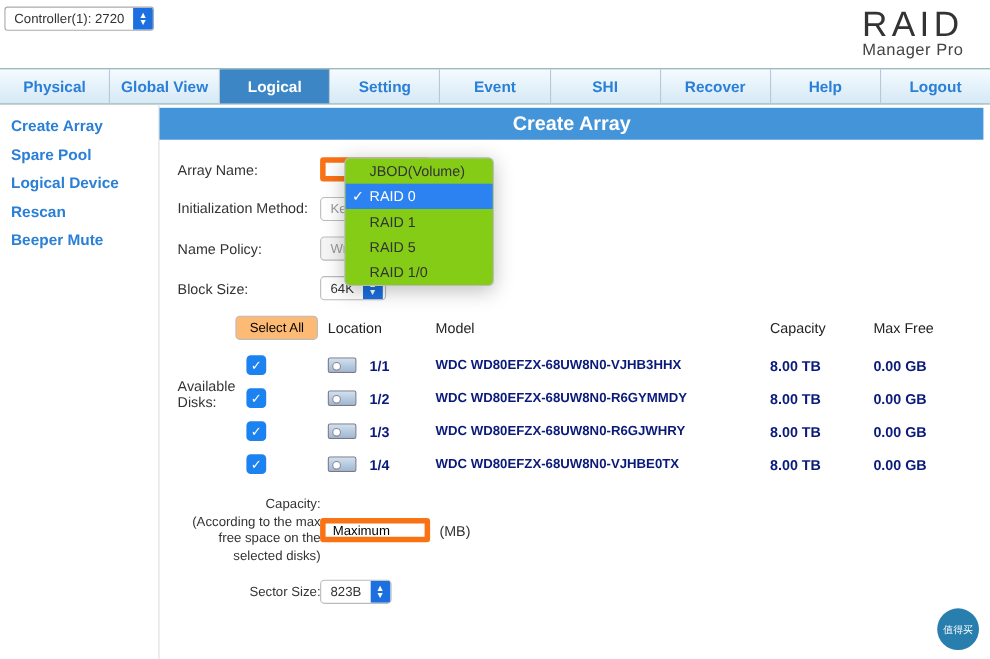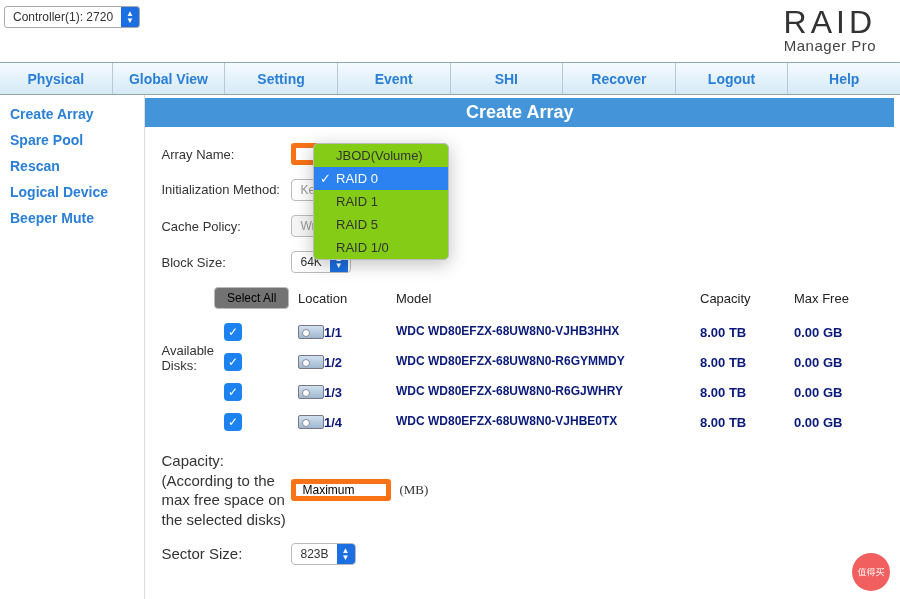--- a/index.html
+++ b/index.html
@@ -130,21 +130,21 @@
     height: 22px;
     border: 5px solid #f97316;
     border-radius: 3px;
     padding: 0 6px;
     font-size: 12px;
     width: 100px;
   }
   .btn {
     border: 1px solid #bbb;
     border-radius: 4px;
-    background: #737373;
+    background: #fdba74;
     padding: 3px 12px;
     font-size: 12px;
     cursor: pointer;
   }
   .disk-head, .disk-row {
     display: grid;
     grid-template-columns: 80px 90px 70px 230px 90px 90px;
     align-items: center;
     column-gap: 4px;
   }
@@ -158,42 +158,43 @@
   }
   .checkbox {
     width: 18px; height: 18px;
     background: #1b82f0;
     border-radius: 4px;
     color: #fff;
     display: flex; align-items: center; justify-content: center;
     font-size: 12px;
     margin-left: 10px;
   }
-  .loc { display: flex; align-items: center; gap: 0; }
+  .loc { display: flex; align-items: center; gap: 12px; }
   .hdd-icon {
     width: 26px; height: 14px;
     background: linear-gradient(#d0e0f0, #a0b8d0);
     border: 1px solid #778;
     border-radius: 2px;
     position: relative;
   }
   .hdd-icon::after {
     content: ""; position: absolute;
     left: 3px; top: 3px; width: 6px; height: 6px;
     border-radius: 50%;
     background: #fff;
     border: 1px solid #889;
   }
   .locnum { font-weight: bold; color: #0a1a7a; }
   .model { font-size: 12px; font-weight: bold; color: #0a1a7a; line-height: 1.1; }
   .cap, .free { font-weight: bold; color: #0a1a7a; }
   .cap-label {
     width: 130px;
-    font-size: 15px;
+    font-size: 12px;
     line-height: 1.3;
+    text-align: right;
   }
   .dropdown-popup {
     position: absolute;
     top: 143px;
     left: 313px;
     width: 136px;
     background: #84cc16;
     border: 1px solid #bbb;
     border-radius: 5px;
     box-shadow: 0 4px 18px rgba(0,0,0,0.25);
@@ -214,27 +215,27 @@
     content: "✓";
     position: absolute;
     left: 6px;
     top: 4px;
   }
   .watermark {
     position: absolute;
     right: 10px; bottom: 8px;
     width: 38px; height: 38px;
     border-radius: 50%;
-    background: #ef4444;
+    background: #0369a1;
     color: #fff;
     font-size: 9px;
     display: flex; align-items: center; justify-content: center;
     opacity: 0.85;
   }
-  .unit { margin-left: 8px; font-family: Liberation Serif, serif; }
+  .unit { margin-left: 8px; }
   .avail-wrap { display: flex; align-items: flex-start; }
   .avail-wrap .label { margin-top: 56px; }
 </style>
 </head>
 <body>
 
 <div class="topbar">
   <div class="controller-select">
     <span class="ctext">Controller(1): 2720</span>
     <span class="arrows">
@@ -244,34 +245,35 @@
   </div>
   <div class="brand">
     <div class="b1">RAID</div>
     <div class="b2">Manager Pro</div>
   </div>
 </div>
 
 <div class="navbar" id="navbar">
     <div class="tab">Physical</div>
     <div class="tab">Global View</div>
+    <div class="tab active">Logical</div>
     <div class="tab">Setting</div>
     <div class="tab">Event</div>
     <div class="tab">SHI</div>
     <div class="tab">Recover</div>
+    <div class="tab">Help</div>
     <div class="tab">Logout</div>
-    <div class="tab">Help</div>
   </div>
 
 <div class="main">
   <div class="sidebar" id="sidebar">
       <div class="item">Create Array</div>
       <div class="item">Spare Pool</div>
+      <div class="item">Logical Device</div>
       <div class="item">Rescan</div>
-      <div class="item">Logical Device</div>
       <div class="item">Beeper Mute</div>
     </div>
   <div class="content">
     <div class="panel-title">Create Array</div>
     <div class="form-area">
 
 
       <div class="row">
         <div class="label">Array Name:</div>
         <input class="text" type="text" style="">
@@ -282,21 +284,21 @@
         <div class="mac-select">
           <span class="stext">Keep Old Data</span>
           <span class="arrows">
               <span>▲</span>
               <span>▼</span>
             </span>
         </div>
       </div>
 
       <div class="row">
-        <div class="label">Cache Policy:</div>
+        <div class="label">Name Policy:</div>
         <div class="mac-select" style="background:#f5f5f5">
           <span class="stext">Write Back</span>
           <span class="arrows" style="background:#ddd;color:#888">
               <span>▲</span>
               <span>▼</span>
             </span>
         </div>
       </div>
 
       <div class="row">

